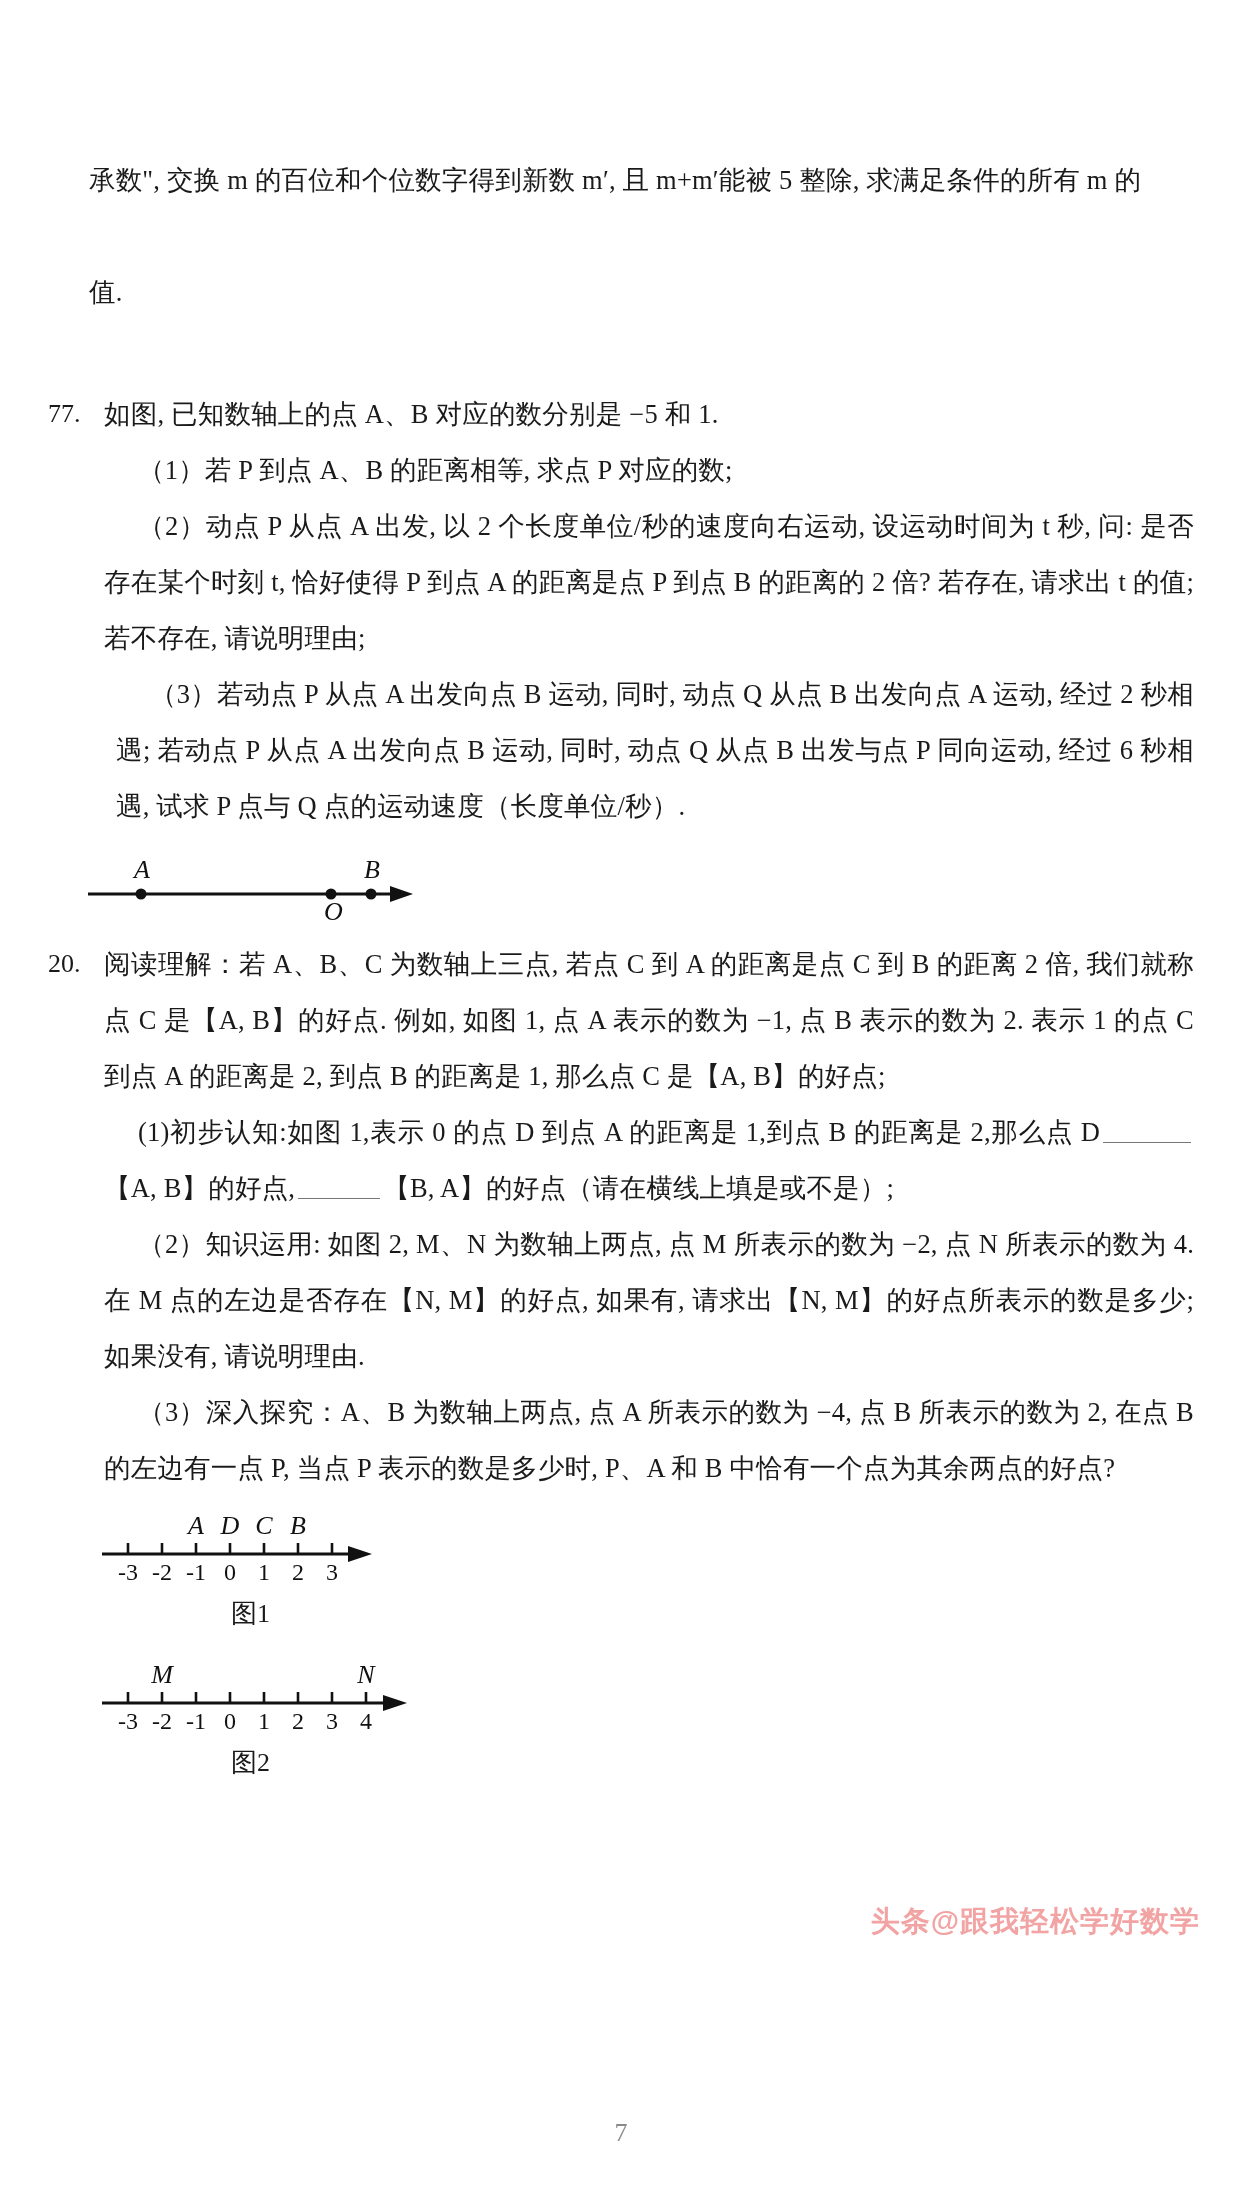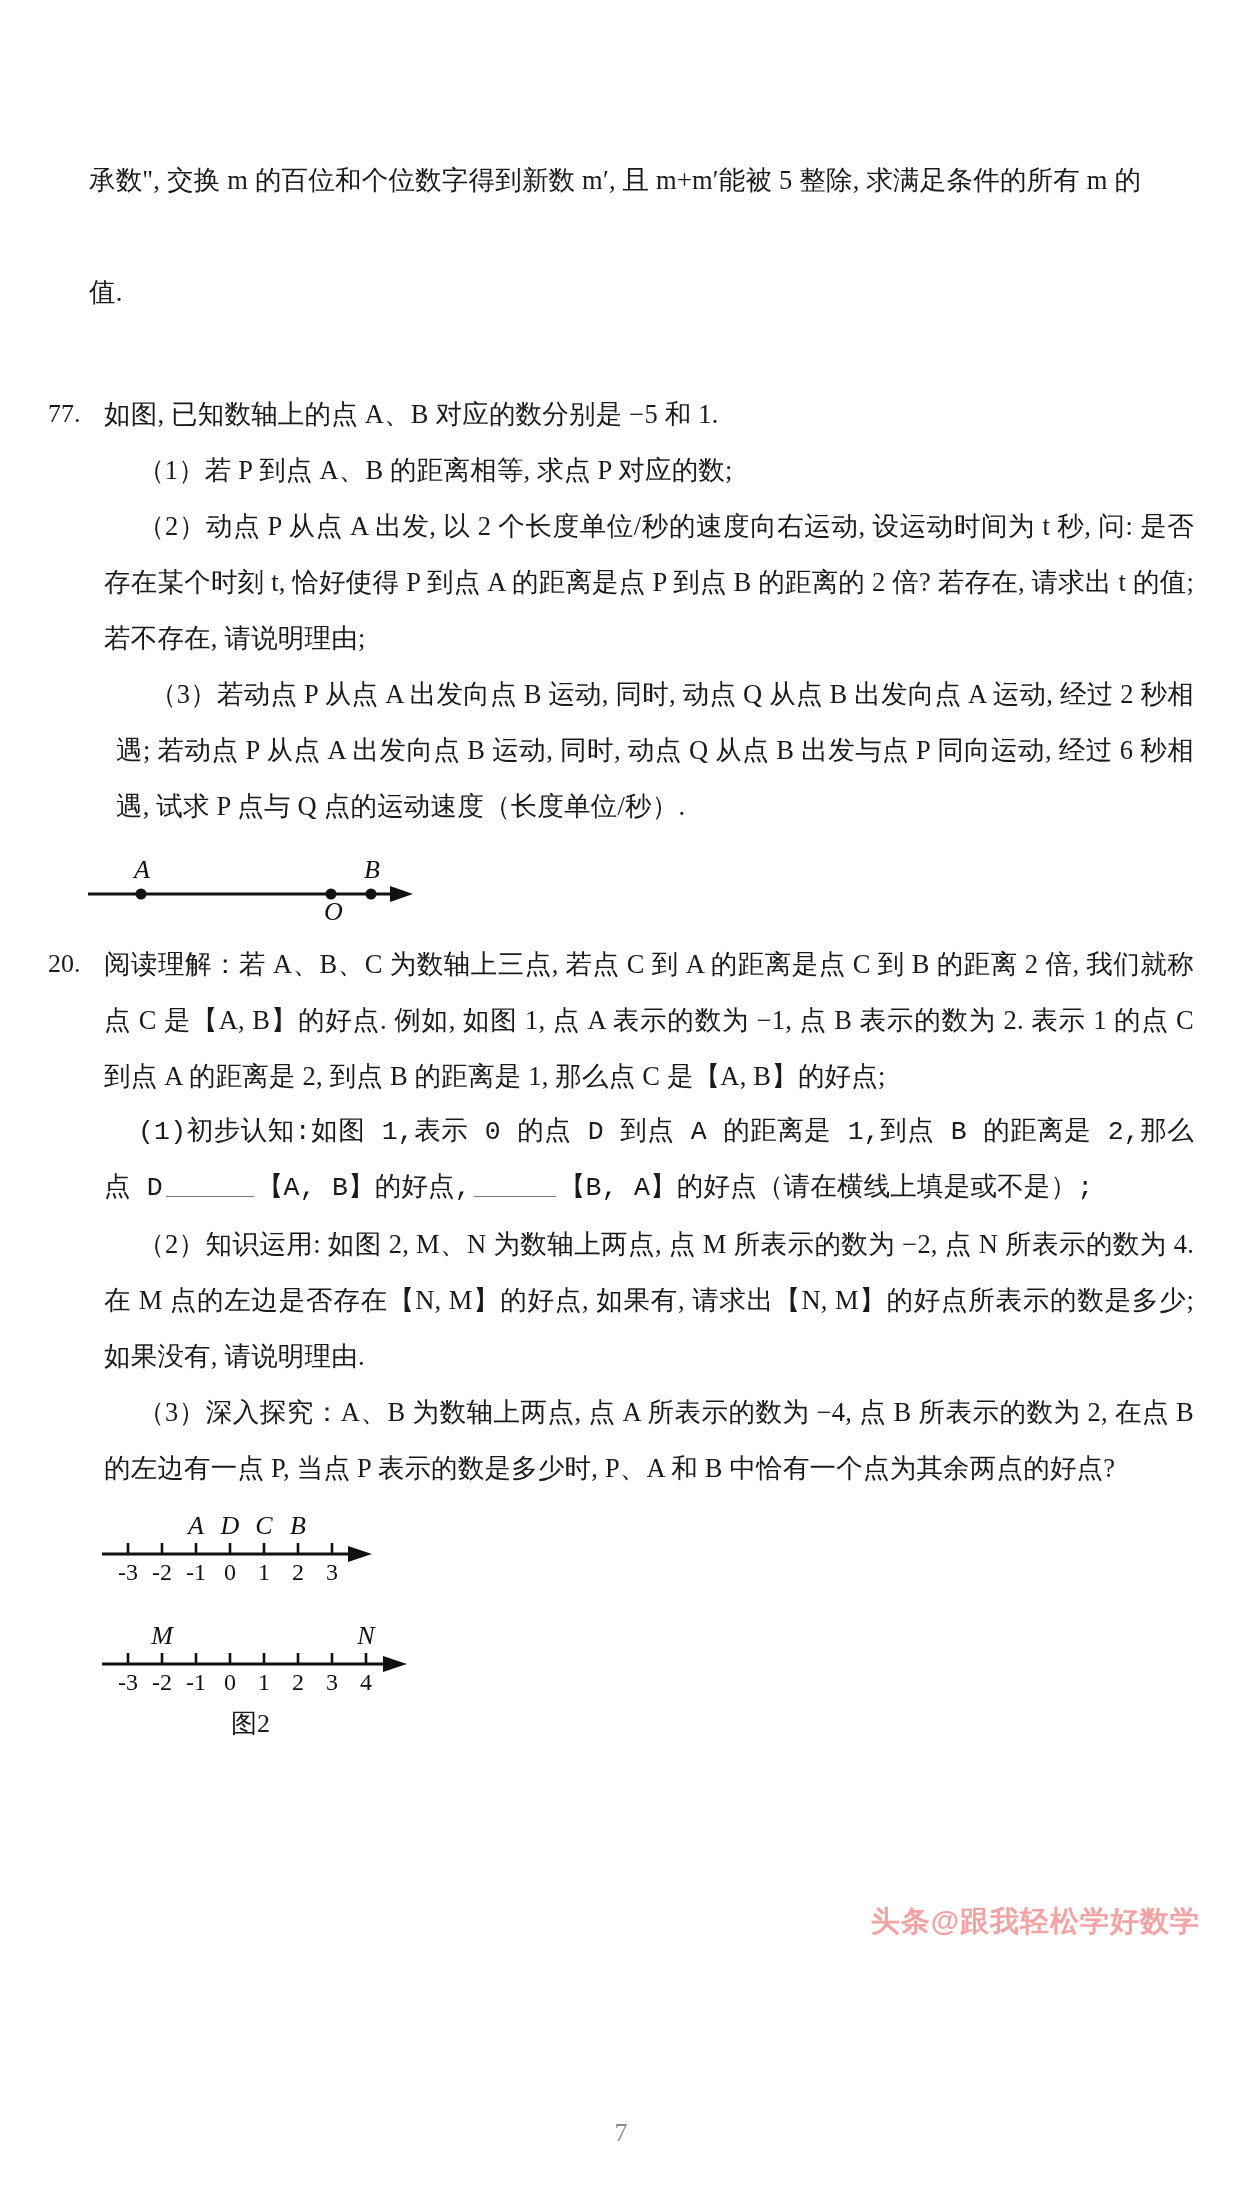--- a/index.html
+++ b/index.html
@@ -145,21 +145,21 @@
         <text x="46" y="32" font-size="26" font-style="italic" fill="#111">A</text>
         <text x="236" y="74" font-size="26" font-style="italic" fill="#111">O</text>
         <text x="276" y="32" font-size="26" font-style="italic" fill="#111">B</text>
       </svg>
     </div>
 
     <div class="qline" style="margin-top:12px;">
       <div class="qnum">20.</div>
       <div class="qbody">
         <div class="para">阅读理解：若 A、B、C 为数轴上三点, 若点 C 到 A 的距离是点 C 到 B 的距离 2 倍, 我们就称点 C 是【A, B】的好点. 例如, 如图 1, 点 A 表示的数为 −1, 点 B 表示的数为 2. 表示 1 的点 C 到点 A 的距离是 2, 到点 B 的距离是 1, 那么点 C 是【A, B】的好点;</div>
-        <div class="para" style="text-indent:34px;font-family:Liberation Mono, monospace;"><span>(1)初步认知:如图 1,表示 0 的点 D 到点 A 的距离是 1,到点 B 的距离是 2,那么点 D</span><span class="fill"></span><span>【A, B】的好点,</span><span class="fill short"></span><span>【B, A】的好点（请在横线上填是或不是）;</span></div>
+        <div class="para" style="text-indent:34px;"><span>(1)初步认知:如图 1,表示 0 的点 D 到点 A 的距离是 1,到点 B 的距离是 2,那么点 D</span><span class="fill"></span><span>【A, B】的好点,</span><span class="fill short"></span><span>【B, A】的好点（请在横线上填是或不是）;</span></div>
         <div class="para" style="text-indent:34px;">（2）知识运用: 如图 2, M、N 为数轴上两点, 点 M 所表示的数为 −2, 点 N 所表示的数为 4. 在 M 点的左边是否存在【N, M】的好点, 如果有, 请求出【N, M】的好点所表示的数是多少; 如果没有, 请说明理由.</div>
         <div class="para" style="text-indent:34px;">（3）深入探究：A、B 为数轴上两点, 点 A 所表示的数为 −4, 点 B 所表示的数为 2, 在点 B 的左边有一点 P, 当点 P 表示的数是多少时, P、A 和 B 中恰有一个点为其余两点的好点?</div>
       </div>
     </div>
 
     <div class="figwrap" style="margin-top:14px;">
       <svg width="290" height="78" viewBox="0 0 290 78">
         <line x1="6" y1="44" x2="255" y2="44" stroke="#111" stroke-width="3"></line>
         <polygon points="252,36 276,44 252,52" fill="#111"></polygon>
         <g stroke="#111" stroke-width="2.6">
@@ -180,20 +180,23 @@
           <text x="202" y="70">2</text>
           <text x="236" y="70">3</text>
         </g>
         <g font-size="26" font-style="italic" fill="#111" text-anchor="middle">
           <text x="100" y="24">A</text>
           <text x="134" y="24">D</text>
           <text x="168" y="24">C</text>
           <text x="202" y="24">B</text>
         </g>
       </svg>
+      <div class="figcap">
+        <span class="cn">图</span><span>1</span>
+      </div>
     </div>
 
     <div class="figwrap" style="margin-top:28px;">
       <svg width="330" height="78" viewBox="0 0 330 78">
         <line x1="6" y1="44" x2="290" y2="44" stroke="#111" stroke-width="3"></line>
         <polygon points="287,36 311,44 287,52" fill="#111"></polygon>
         <g stroke="#111" stroke-width="2.6">
           <line x1="32" y1="33" x2="32" y2="44"></line>
           <line x1="66" y1="33" x2="66" y2="44"></line>
           <line x1="100" y1="33" x2="100" y2="44"></line>

